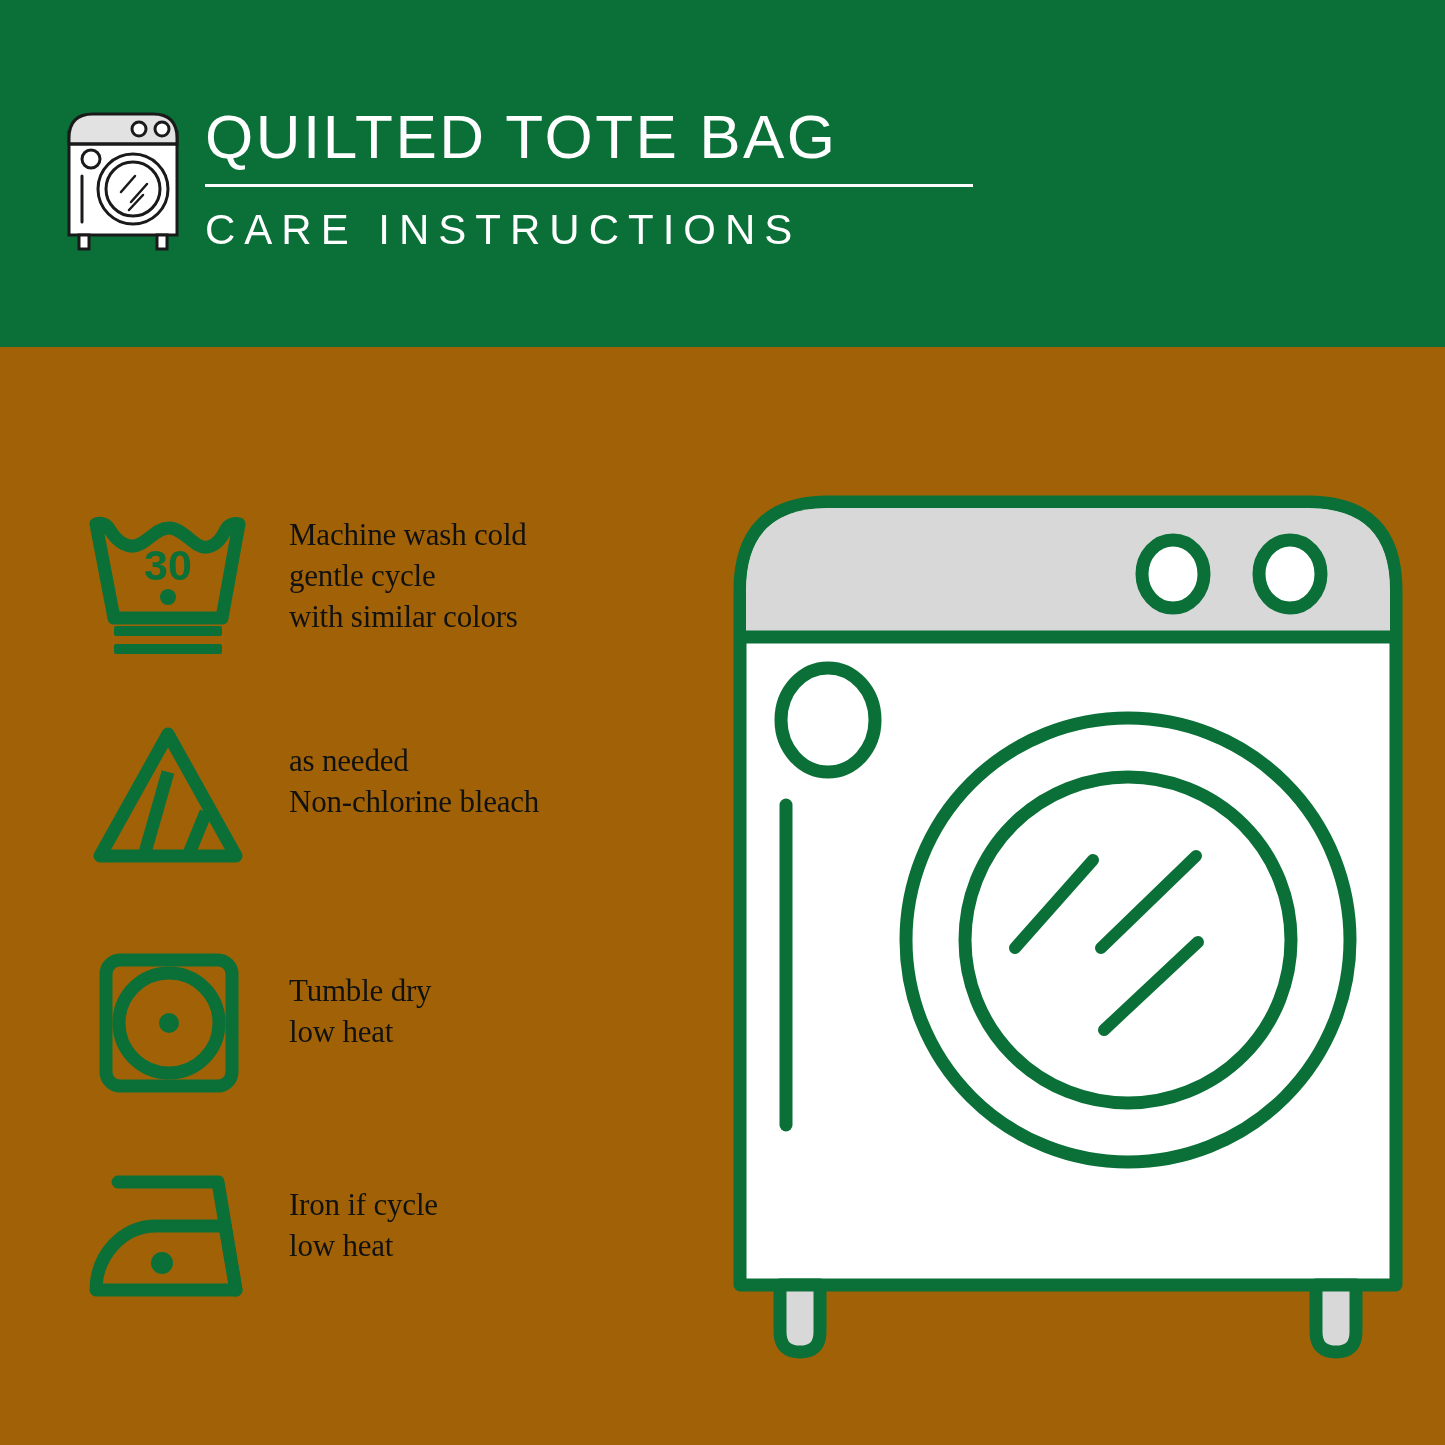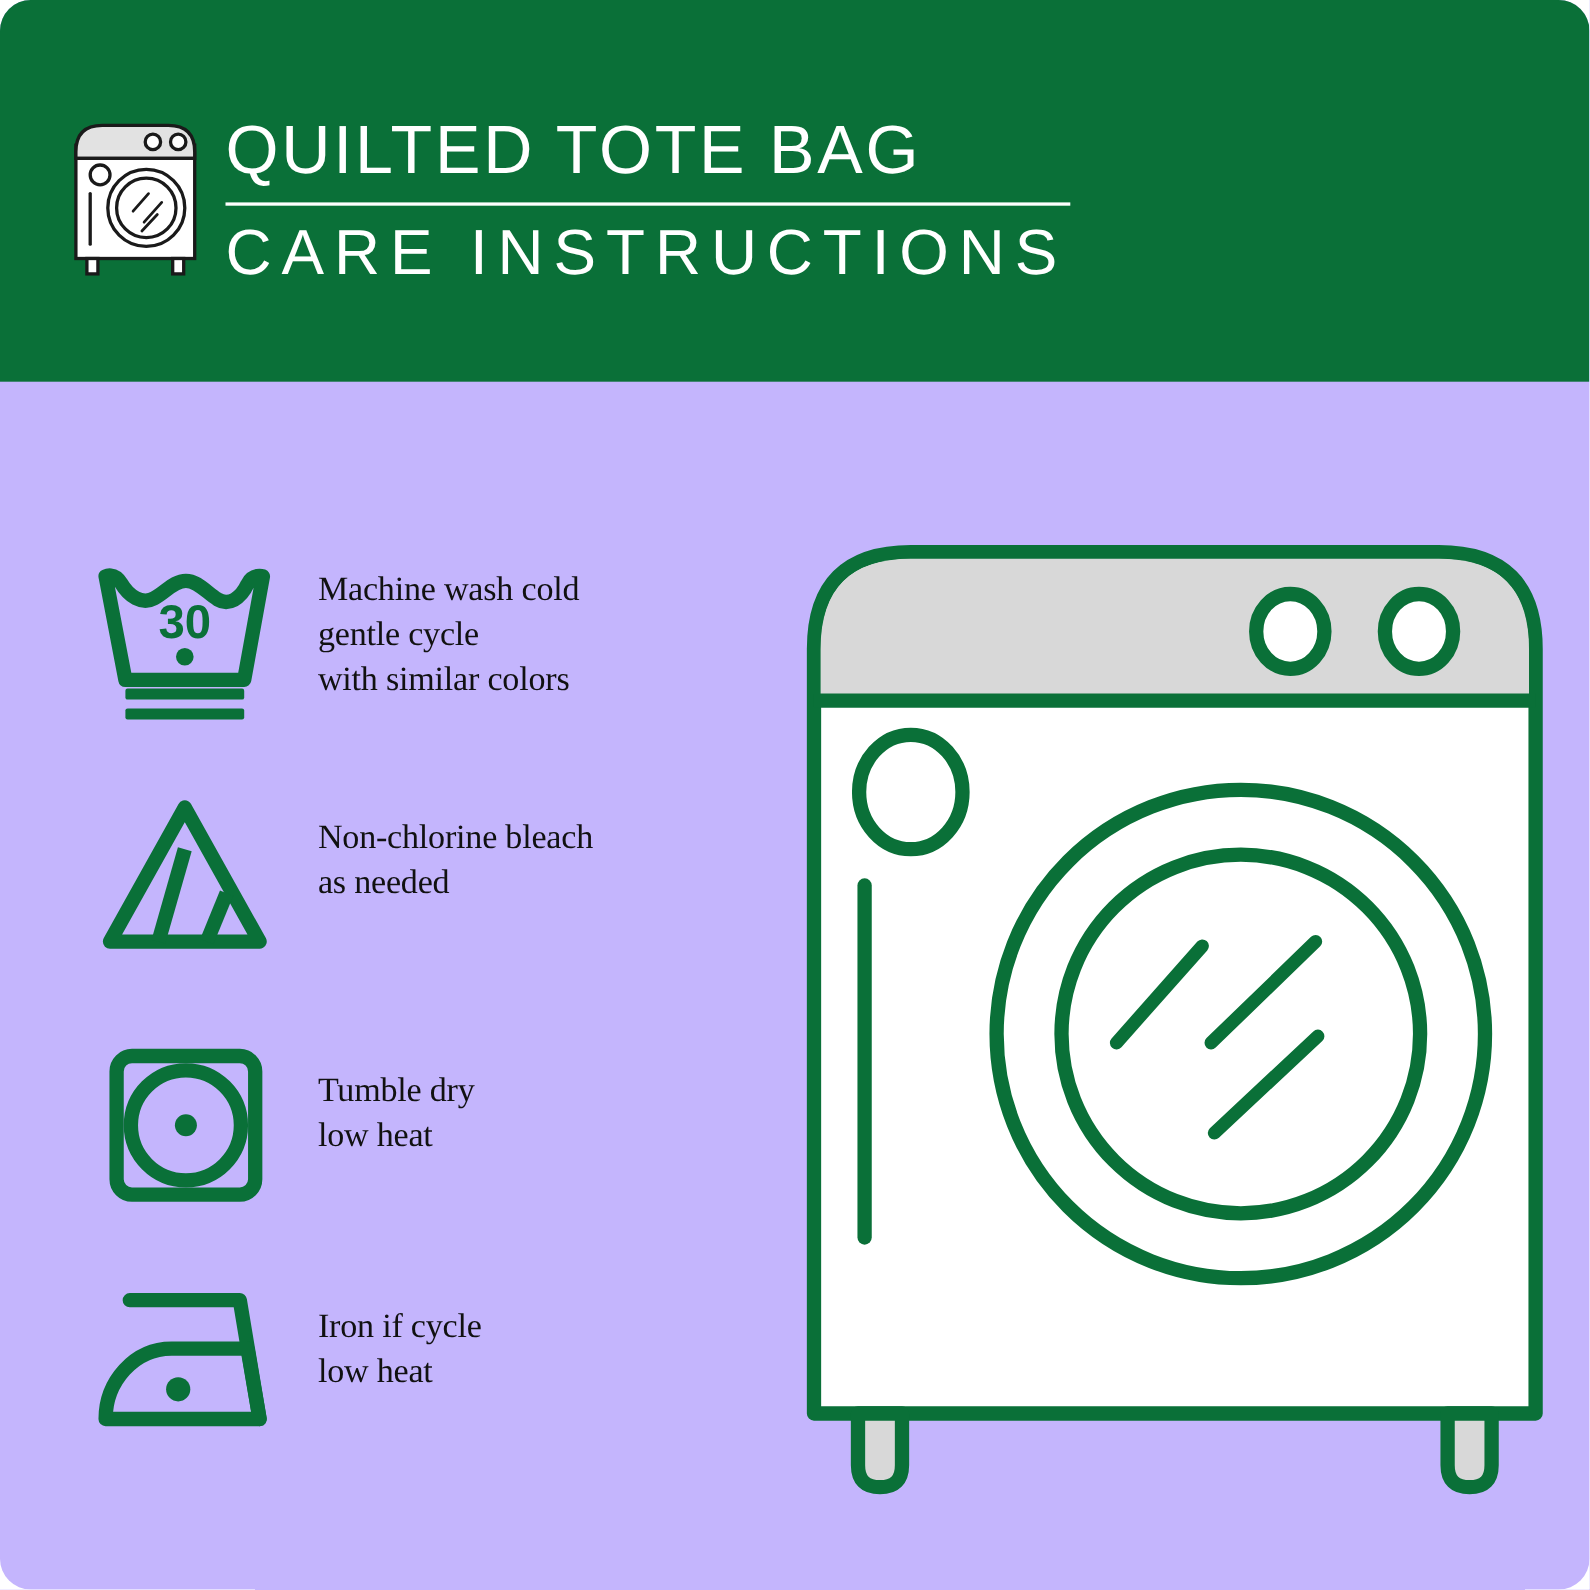--- a/index.html
+++ b/index.html
@@ -7,23 +7,22 @@
     padding: 0;
     background: #ffffff;
   }
   body {
     font-family: "Liberation Sans", sans-serif;
   }
   #page {
     position: relative;
     width: 1445px;
     height: 1445px;
-    background: #c4b5fd;
+    background: #a16207;
     overflow: hidden;
-    border-radius: 28px;
   }
 
   
   #header-band {
     position: absolute;
     left: 0;
     top: 0;
     width: 1445px;
     height: 347px;
     background: #0a7038;
@@ -52,21 +51,21 @@
   }
   #header-rule {
     width: 768px;
     height: 3px;
     background: #ffffff;
     margin-top: 8px;
     margin-bottom: 10px;
   }
   #header-subtitle {
     font-family: "Liberation Sans", sans-serif;
-    font-size: 58px;
+    font-size: 42px;
     font-weight: 400;
     letter-spacing: 9px;
     color: #ffffff;
     line-height: 66px;
     white-space: nowrap;
   }
 
   
   #care-list {
     position: absolute;
@@ -195,22 +194,22 @@
 
     <div class="care-row" id="row-bleach">
       <div class="sym-wrap">
         <svg width="170" height="150" viewBox="0 0 170 150">
           <path d="M84 14 L152 136 L16 136 Z" fill="none" stroke="#0a7038" stroke-width="13" stroke-linejoin="round"></path>
           <line x1="60" y1="136" x2="84" y2="52" stroke="#0a7038" stroke-width="13" stroke-linecap="butt"></line>
           <line x1="104" y1="136" x2="122" y2="92" stroke="#0a7038" stroke-width="13" stroke-linecap="butt"></line>
         </svg>
       </div>
       <div class="care-text">
+        <span class="ln">as needed</span>
         <span class="ln">Non-chlorine bleach</span>
-        <span class="ln">as needed</span>
       </div>
     </div>
 
     <div class="care-row" id="row-dry">
       <div class="sym-wrap">
         <svg width="170" height="150" viewBox="0 0 170 150">
           <rect x="22" y="12" width="126" height="126" rx="14" ry="14" fill="none" stroke="#0a7038" stroke-width="13"></rect>
           <circle cx="85" cy="75" r="50" fill="none" stroke="#0a7038" stroke-width="13"></circle>
           <circle cx="85" cy="75" r="10" fill="#0a7038"></circle>
         </svg>

